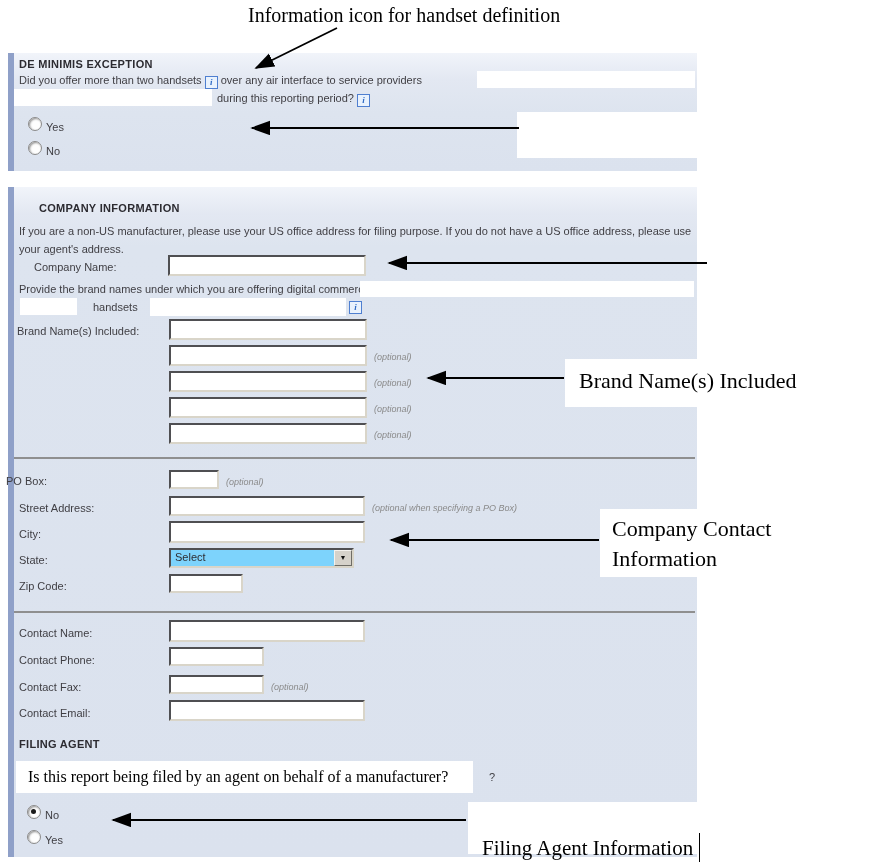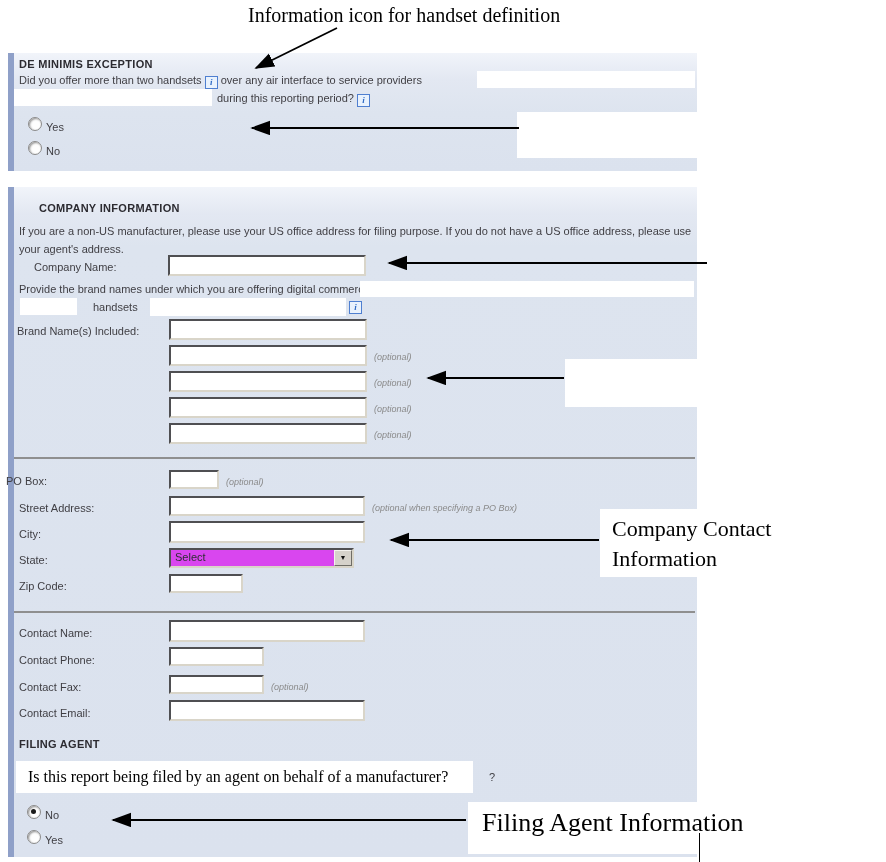--- a/index.html
+++ b/index.html
@@ -18,21 +18,21 @@
   .divider{position:absolute;left:14px;width:681px;height:2px;background:#8f8f8f;}
   .whitebox{position:absolute;background:#fff;}
   .annbox{position:absolute;background:#fff;z-index:2;}
   .ann{position:absolute;font-family:Liberation Serif, serif;color:#000000;white-space:nowrap;z-index:2;}
   .info{display:inline-block;width:11px;height:11px;border:1px solid #4f7fd0;background:#e9f2fd;
         color:#2f6ac4;font:bold italic 9px "Liberation Serif",serif;text-align:center;line-height:11px;
         vertical-align:-1px;}
   .radio{position:absolute;width:12px;height:12px;border-radius:50%;background:#fefefe;
          border:1px solid #8a8a8a;box-shadow:inset 1px 1px 2px rgba(60,60,60,.55);}
   .radio .dot{position:absolute;left:3px;top:3px;width:5px;height:5px;border-radius:50%;background:#1b1b1b;}
-  .sel{position:absolute;box-sizing:border-box;background:#d946ef;
+  .sel{position:absolute;box-sizing:border-box;background:#7dd3fc;
        border:2px solid;border-color:#4f4f52 #d9d5c9 #d9d5c9 #4f4f52;
        font-size:11px;color:#2e2e33;}
   .sel .val{position:absolute;left:4px;top:1px;}
   .sel .btn{position:absolute;right:0;top:0;bottom:0;width:16px;background:#d6d2ca;
             border:1px solid;border-color:#f4f2ee #6f6d66 #6f6d66 #f4f2ee;
             font-size:7px;color:#111;text-align:center;line-height:14px;}
   svg.arrows{position:absolute;left:0;top:0;z-index:3;pointer-events:none;}
   .vline{position:absolute;width:1px;background:#000;z-index:3;}
 </style>
 </head>
@@ -85,20 +85,21 @@
   <input class="tbox" style="left: 169px; top: 345px; width: 198px; height: 21px;">
   <input class="tbox" style="left: 169px; top: 371px; width: 198px; height: 21px;">
   <input class="tbox" style="left: 169px; top: 397px; width: 198px; height: 21px;">
   <input class="tbox" style="left: 169px; top: 423px; width: 198px; height: 21px;">
   <div class="opt" style="left:374px;top:352px;">(optional)</div>
   <div class="opt" style="left:374px;top:378px;">(optional)</div>
   <div class="opt" style="left:374px;top:404px;">(optional)</div>
   <div class="opt" style="left:374px;top:430px;">(optional)</div>
 
   <div class="annbox" style="left:565px;top:359px;width:292px;height:48px;"></div>
+  <div class="ann" style="left:579px;top:368px;font-size:22px;">Brand Name(s) Included</div>
 
   <div class="divider" style="top:457px;"></div>
 
   <div class="flabel" style="left:6px;top:475px;">PO Box:</div>
   <input class="tbox" style="left: 169px; top: 470px; width: 50px; height: 19px;">
   <div class="opt" style="left:226px;top:477px;">(optional)</div>
 
   <div class="flabel" style="left:19px;top:502px;">Street Address:</div>
   <input class="tbox" style="left: 169px; top: 496px; width: 196px; height: 20px;">
   <div class="opt" style="left:372px;top:503px;">(optional when specifying a PO Box)</div>
@@ -141,21 +142,21 @@
   <div class="flabel" style="left:489px;top:771px;">?</div>
 
   <span class="radio" style="left:27px;top:805px;">
       <span class="dot"></span>
     </span>
   <div class="flabel" style="left:45px;top:809px;">No</div>
   <span class="radio" style="left:27px;top:830px;"></span>
   <div class="flabel" style="left:45px;top:834px;">Yes</div>
 
   <div class="annbox" style="left:468px;top:802px;width:380px;height:52px;"></div>
-  <div class="ann" style="left:482px;top:808px;font-size:26px;">Filing Agent Information</div>
+  <div class="ann" style="left:482px;top:836px;font-size:21px;">Filing Agent Information</div>
   <div class="vline" style="left:699px;top:833px;height:29px;"></div>
 
   <svg class="arrows" width="886" height="862">
     <defs>
       <marker id="ah" markerWidth="12" markerHeight="10" refX="10" refY="4" orient="auto">
         <path d="M0,0 L11,4 L0,8 z" fill="#000"></path>
       </marker>
     </defs>
     <line x1="337" y1="28" x2="256" y2="68" stroke="#000" stroke-width="1.8" marker-end="url(#ah)"></line>
     <line x1="519" y1="128" x2="252" y2="128" stroke="#000" stroke-width="1.8" marker-end="url(#ah)"></line>

